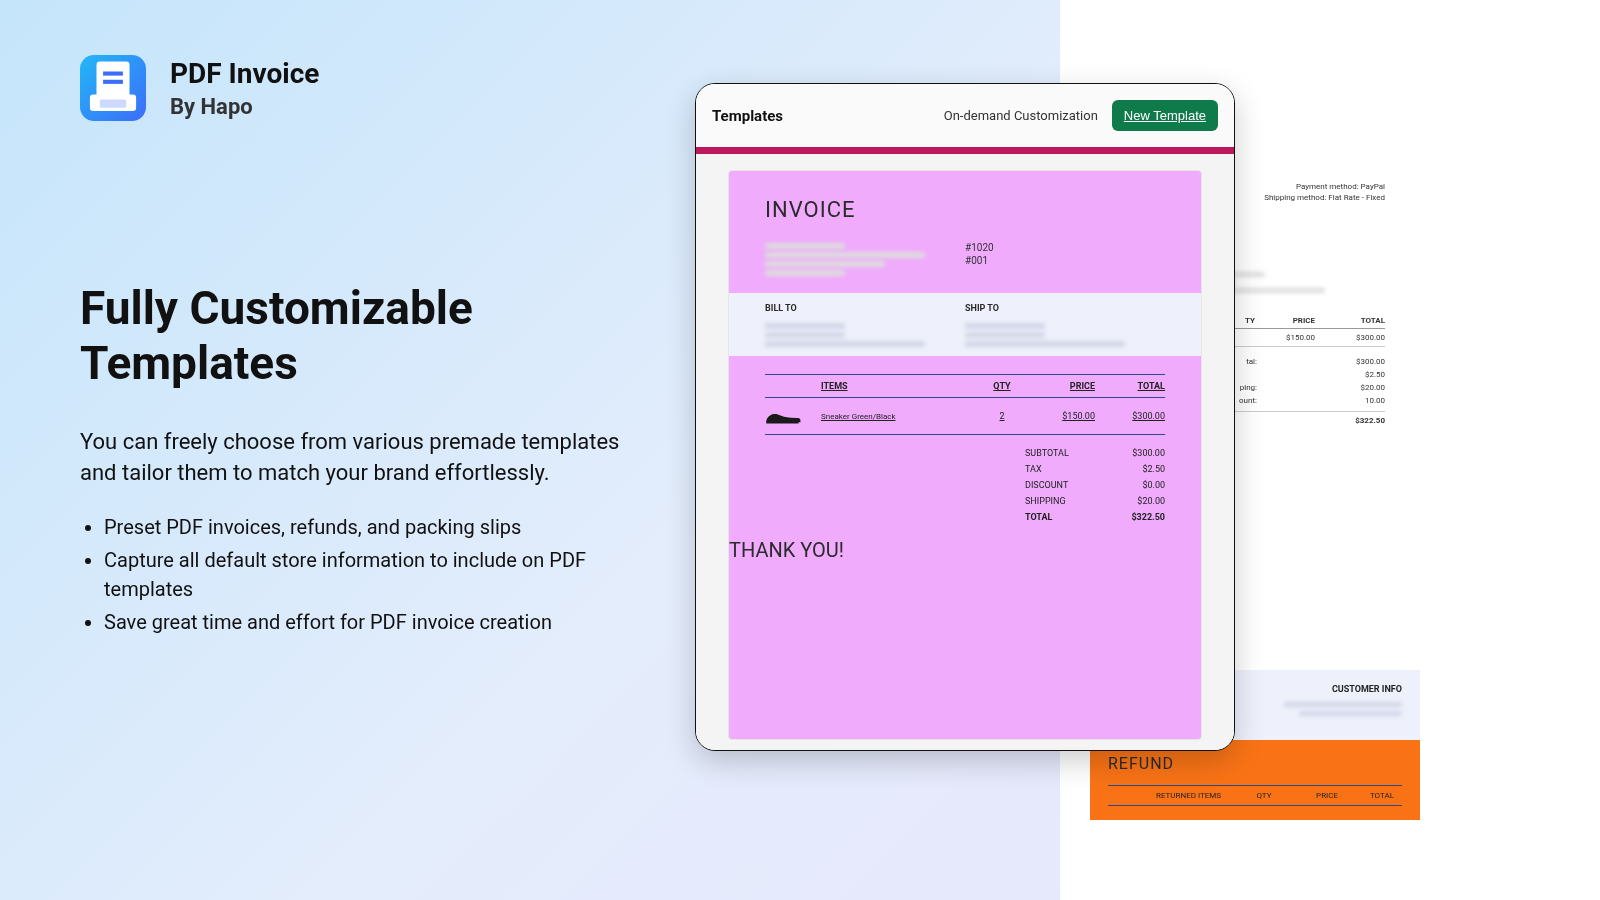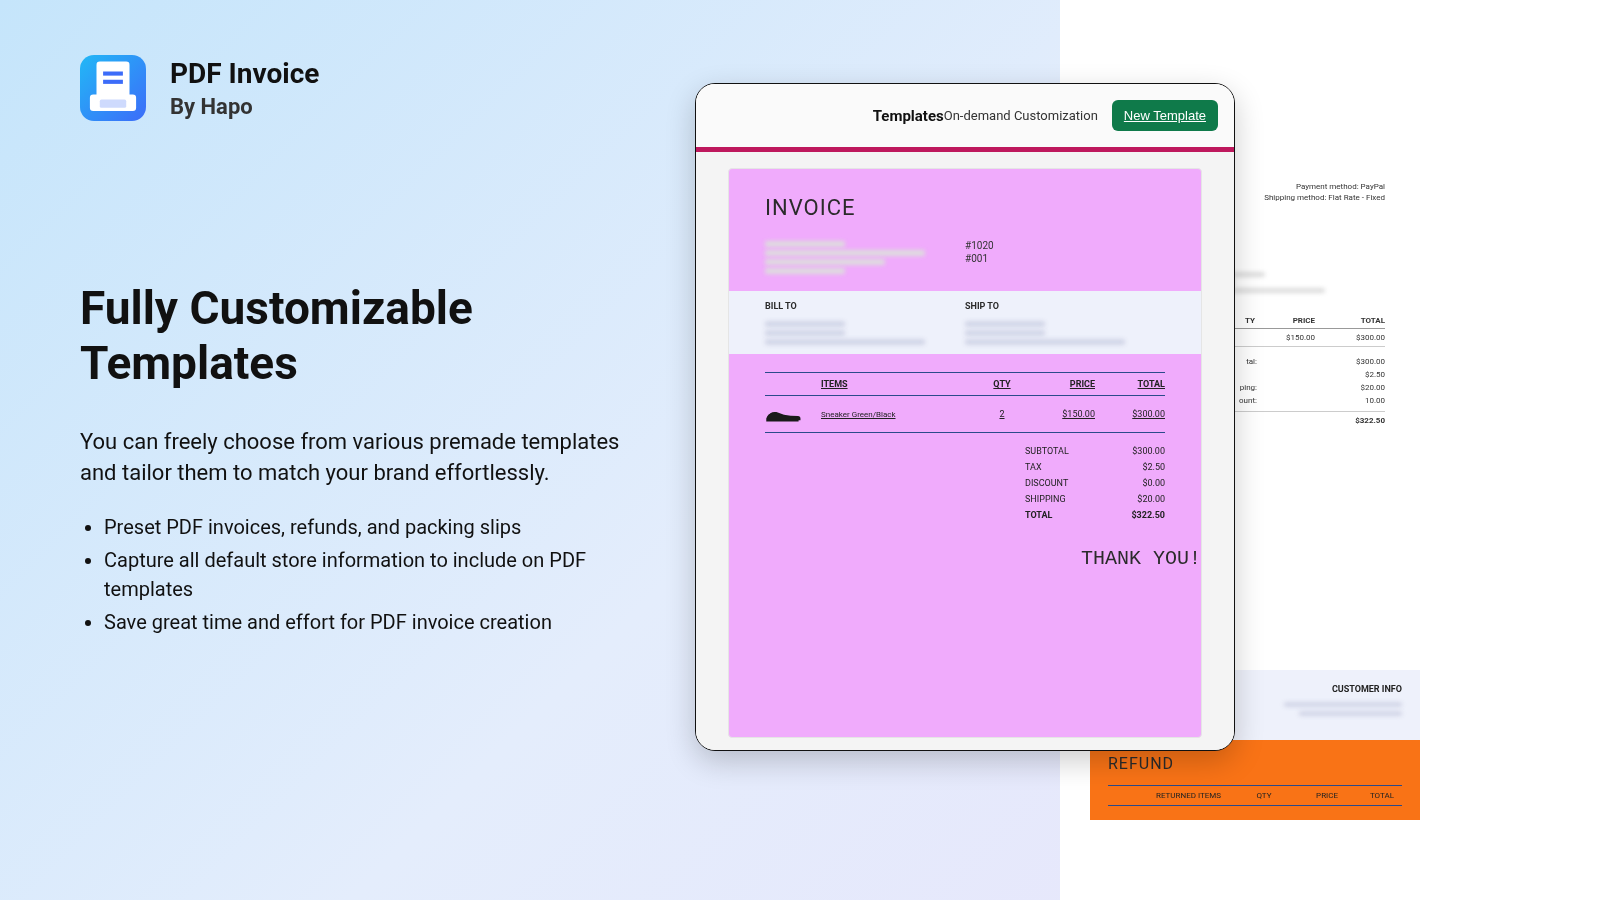--- a/index.html
+++ b/index.html
@@ -57,23 +57,23 @@
   width: 540px;
   height: 668px;
   background: #fff;
   border: 1px solid #111;
   border-radius: 20px;
   box-shadow: 0 10px 30px rgba(0,0,0,0.2);
   overflow: hidden;
   z-index: 10;
 }
 .tw-header {
-  display: flex; align-items: center; justify-content: flex-end;
+  display: flex; align-items: center; justify-content: space-between;
   padding: 16px 16px;
-  border-bottom: 5px solid #be185d;
+  border-bottom: 7px solid #be185d;
   background: #fafafa;
 }
 .tw-header-left { font-size: 15px; font-weight: 700; color: #111; }
 .tw-header-right { display: flex; align-items: center; gap: 14px; }
 .tw-link { font-size: 13px; color: #333; cursor: pointer; }
 .tw-btn {
   background: #0f7a4a; color: #fff; font-size: 13px;
   padding: 8px 12px; border-radius: 6px; cursor: pointer; border: none; text-decoration: underline;
 }
 .tw-body { padding: 16px 32px; background:#f4f4f4; height: calc(100% - 64px); }
@@ -107,21 +107,21 @@
 .itable-row { border-bottom: 1.5px solid #2b4a8b; padding: 8px 0; }
 .ta-r { text-align: right; }
 .ta-c { text-align: center; }
 
 .sub-lines { margin-top: 10px; }
 .sub-line { display: grid; grid-template-columns: 56px 1fr 46px 70px 70px; padding: 3px 0; font-size: 9px; }
 .sub-line .lab { grid-column: 4; text-align: left; }
 .sub-line .val { grid-column: 5; text-align: right; }
 .sub-line.bold .lab, .sub-line.bold .val { font-weight: 700; }
 
-.thank { text-align: right; font-size: 20px; color: #2b2b2b; margin-top: 24px; font-family: Liberation Mono, monospace; }
+.thank { text-align: left; font-size: 20px; color: #2b2b2b; margin-top: 13px; }
 
 .shoe-icon {
   width: 38px; height: 20px; position: relative;
 }
 .shoe-icon svg { width: 100%; height: 100%; }
 
 
 .bg-invoice {
   position: absolute;
   left: 1085px;

